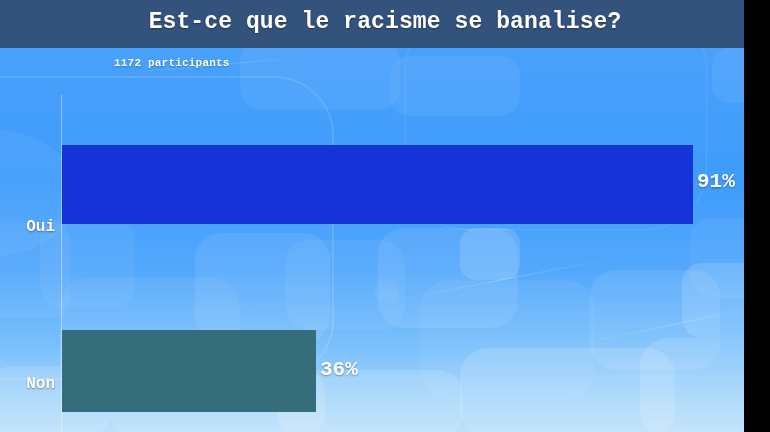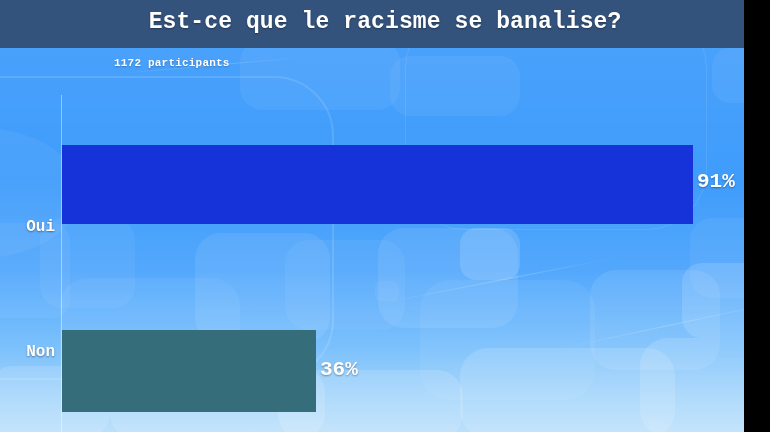--- a/index.html
+++ b/index.html
@@ -180,17 +180,17 @@
 
     <div id="axis-line"></div>
 
     <div id="participants">1172 participants</div>
 
     <div class="bar" style="left:62px; top:97px; width:631px; height:79px; background:#1533d8;"></div>
     <div class="bar-label" style="left:0px; top:126px; width:55px;margin-top:44px;">Oui</div>
     <div class="bar-value" style="left:697px; top:122px;">91%</div>
 
     <div class="bar" style="left:62px; top:282px; width:254px; height:82px; background:#366d7b;"></div>
-    <div class="bar-label" style="left:0px; top:295px; width:55px;">Non</div>
+    <div class="bar-label" style="left:0px; top:327px; width:55px;">Non</div>
     <div class="bar-value" style="left:320px; top:310px;">36%</div>
 
   </div>
 </div>
 
 </body></html>

